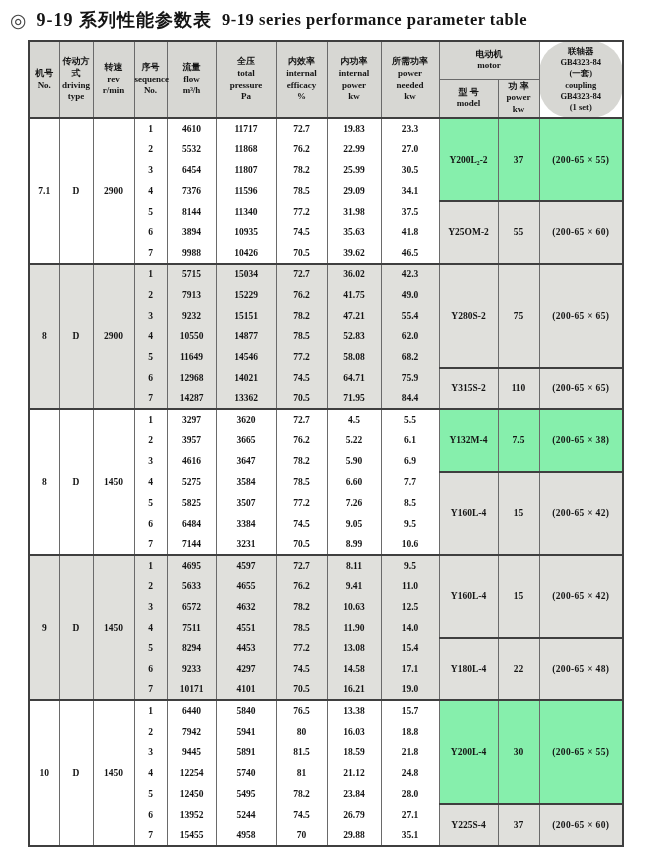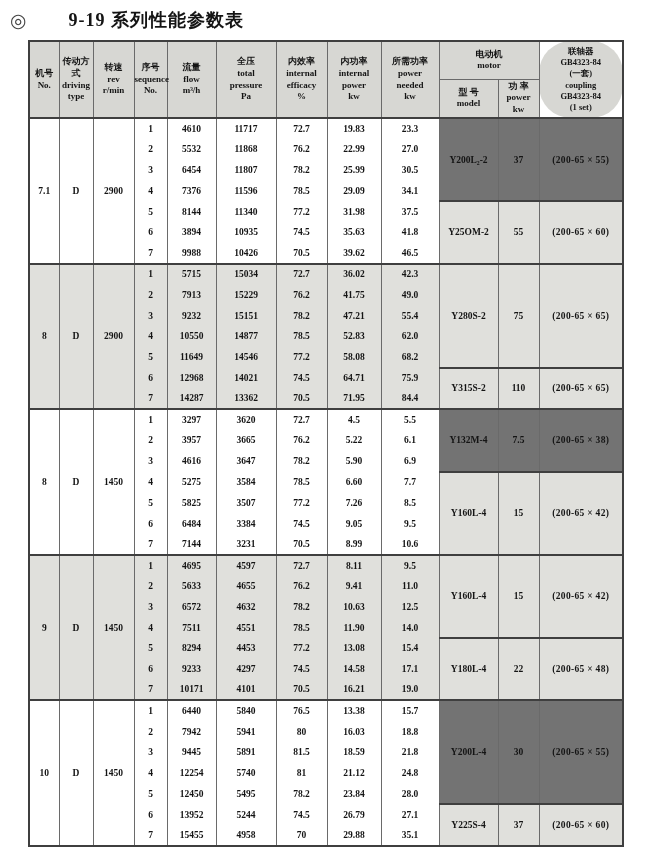--- a/index.html
+++ b/index.html
@@ -7,45 +7,46 @@
     --shade-bg:#e0e0dc;
     --line:#6a6a6a;
     --dark:#3f3f3f;
     --text:#141414;
   }
   *{box-sizing:border-box;margin:0;padding:0;}
   html,body{width:650px;height:849px;background:#ffffff;overflow:hidden;}
   body{font-family:"Liberation Serif","DejaVu Serif",serif;color:var(--text);}
   .title{position:absolute;left:10px;top:8px;display:flex;align-items:center;gap:10px;white-space:nowrap;}
   .bullet{font-size:19px;font-weight:bold;color:#444;line-height:1;}
-  .t-zh{font-size:18px;font-weight:bold;letter-spacing:1px;margin-left:32px;}
+  .t-zh{font-size:18px;font-weight:bold;letter-spacing:1px;}
   .t-en{font-size:16.5px;font-weight:bold;letter-spacing:.5px;}
   table{position:absolute;left:28px;top:40px;width:594px;border-collapse:collapse;table-layout:fixed;
         border:2px solid var(--dark);}
   th,td{font-weight:bold;text-align:center;vertical-align:middle;color:var(--text);}
   th{border:1px solid var(--line);background:var(--header-bg);font-size:9px;line-height:1.3;
      white-space:pre-line;padding:1px 0;}
   th.coupling-h{font-size:8.5px;border-radius:32px;}
   thead tr.h1{height:38px;}
   thead tr.h2{height:39px;}
   tbody tr{height:20.8px;}
   td{border-left:1px solid var(--line);border-right:1px solid var(--line);
      border-top:none;border-bottom:none;font-size:9.5px;padding:0;}
   tr.shade td{background:var(--shade-bg);}
   tr.block-start td{border-top:2px solid var(--dark);}
-  td.m0{background:#737373;}
+  td.m0{background:#86efac;}
   td.m1{background:var(--shade-bg);border-top:2px solid var(--dark);}
   td.coupling{letter-spacing:.3px;}
 </style>
 </head>
 <body>
 
 <div class="title">
   <span class="bullet">◎</span>
   <span class="t-zh">9-19 系列性能参数表</span>
+  <span class="t-en">9-19 series performance parameter table</span>
 </div>
 
 <table>
   <colgroup>
     <col style="width:30px">
       <col style="width:34px">
       <col style="width:41px">
     <col style="width:33px">
       <col style="width:49px">
       <col style="width:60px">

